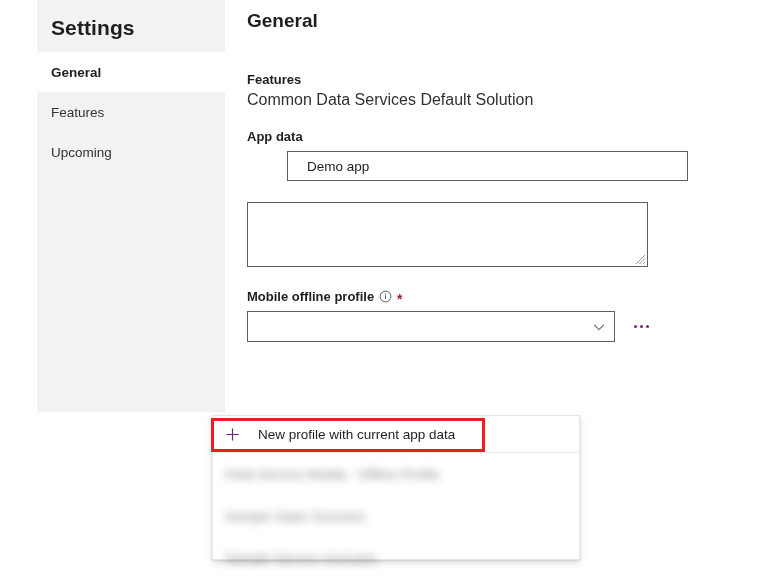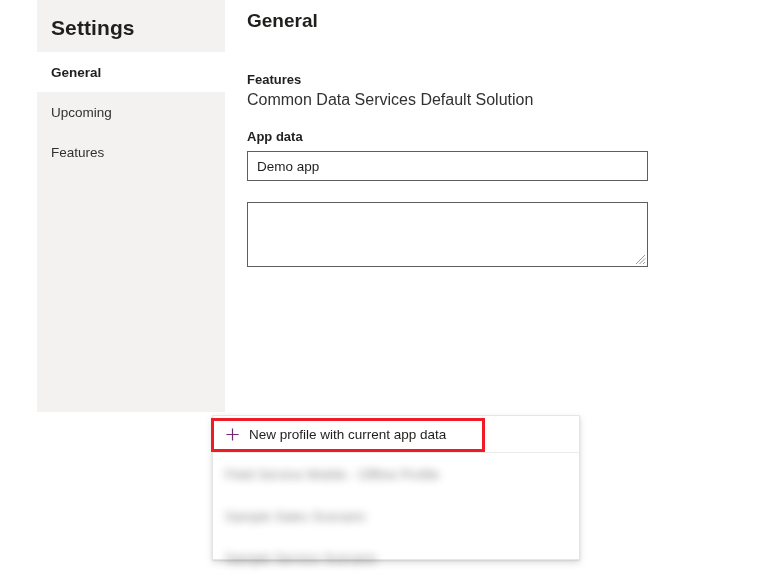--- a/index.html
+++ b/index.html
@@ -102,23 +102,24 @@
   .text-input {
     margin-top: 7px;
     width: 401px;
     height: 30px;
     box-sizing: border-box;
     border: 1px solid #605e5c;
     background: #ffffff;
     font-family: "Liberation Sans", sans-serif;
     font-size: 13.5px;
     color: #201f1e;
-    padding: 0 9px;
+    padding: 0 19px;
     outline: none;
     display: block;
+    margin-left: 40px;
   }
 
   .textarea-wrap {
     position: relative;
     width: 401px;
     height: 65px;
     margin-top: 7px;
   }
   .textarea-box {
     width: 401px;
@@ -248,21 +249,21 @@
     height: 36px;
     display: flex;
     align-items: center;
     padding-left: 12px;
     font-size: 13.5px;
     color: #201f1e;
     box-sizing: border-box;
     cursor: pointer;
   }
   .dd-item.new-profile {
-    gap: 9px;
+    gap: 18px;
   }
   .plus-icon {
     width: 15px;
     height: 15px;
     color: #742774;
     flex: 0 0 15px;
   }
   .dd-item.redacted {
     color: #333333;
     filter: blur(4.2px);
@@ -294,24 +295,24 @@
 
 <div id="app">
 
   <div class="sidebar">
     <div class="sidebar-title">Settings</div>
     <div class="nav-list">
       <div class="nav-item selected">
         <span>General</span>
       </div>
       <div class="nav-item">
+        <span>Features</span>
+      </div>
+      <div class="nav-item">
         <span>Upcoming</span>
-      </div>
-      <div class="nav-item">
-        <span>Features</span>
       </div>
     </div>
   </div>
 
   <div class="main">
 
     <div class="page-title">General</div>
 
     <div class="group-solution">
       <div class="field-label">
@@ -330,20 +331,47 @@
     <div class="group-desc">
       <div class="textarea-wrap">
         <textarea class="textarea-box" style=""></textarea>
         <svg class="resize-grip" viewBox="0 0 11 11">
           <path d="M10 1 L1 10 M10 4.5 L4.5 10 M10 8 L8 10" stroke="#9a9a9a" stroke-width="1" fill="none"></path>
         </svg>
       </div>
     </div>
 
 
+    <div class="group-profile">
+      <div class="field-label">
+        <span>Mobile offline profile</span>
+        <span class="info-icon">
+          <svg viewBox="0 0 16 16" width="13" height="13">
+            <circle cx="8" cy="8" r="6.6" fill="none" stroke="#323130" stroke-width="1"></circle>
+            <rect x="7.5" y="6.7" width="1" height="4.4" fill="#323130"></rect>
+            <rect x="7.5" y="4.4" width="1" height="1.3" fill="#323130"></rect>
+          </svg>
+        </span>
+        <span class="req-star">*</span>
+      </div>
+
+      <div class="combo-row">
+        <div class="combo">
+          <span class="combo-value"></span>
+          <svg class="chev" viewBox="0 0 16 16">
+            <path d="M2.5 5.5 L8 11 L13.5 5.5" fill="none" stroke="#605e5c" stroke-width="1.2"></path>
+          </svg>
+        </div>
+        <div class="ellipsis-btn">
+          <i></i>
+          <i></i>
+          <i></i>
+        </div>
+      </div>
+    </div>
 
   </div>
 
   <div class="dropdown">
     <div class="dd-item new-profile">
       <svg class="plus-icon" viewBox="0 0 16 16">
         <path d="M8 1.5 V14.5 M1.5 8 H14.5" stroke="#742774" stroke-width="1.3" fill="none"></path>
       </svg>
       <span>New profile with current app data</span>
     </div>

